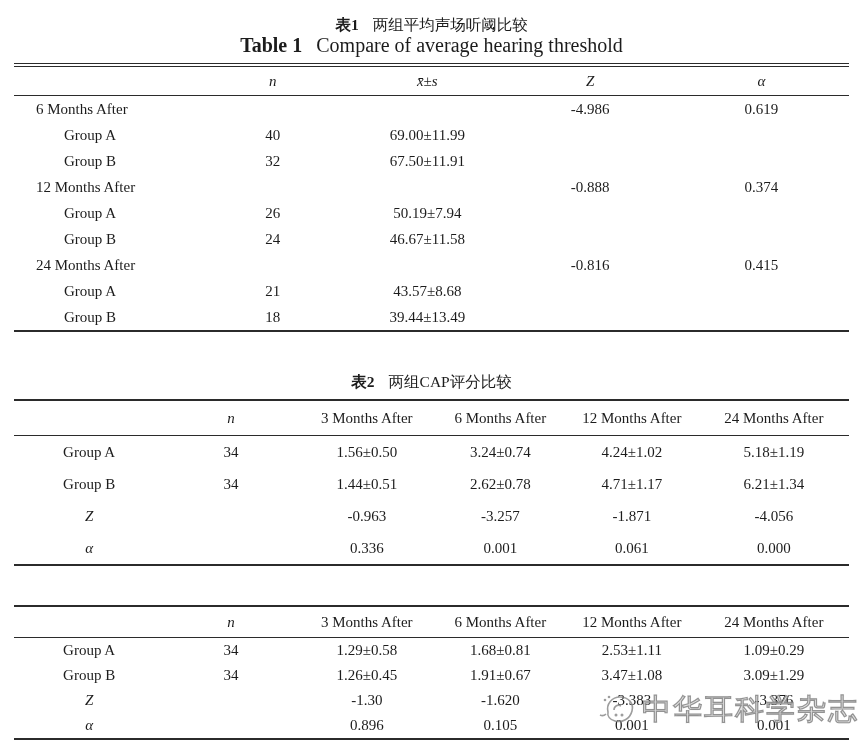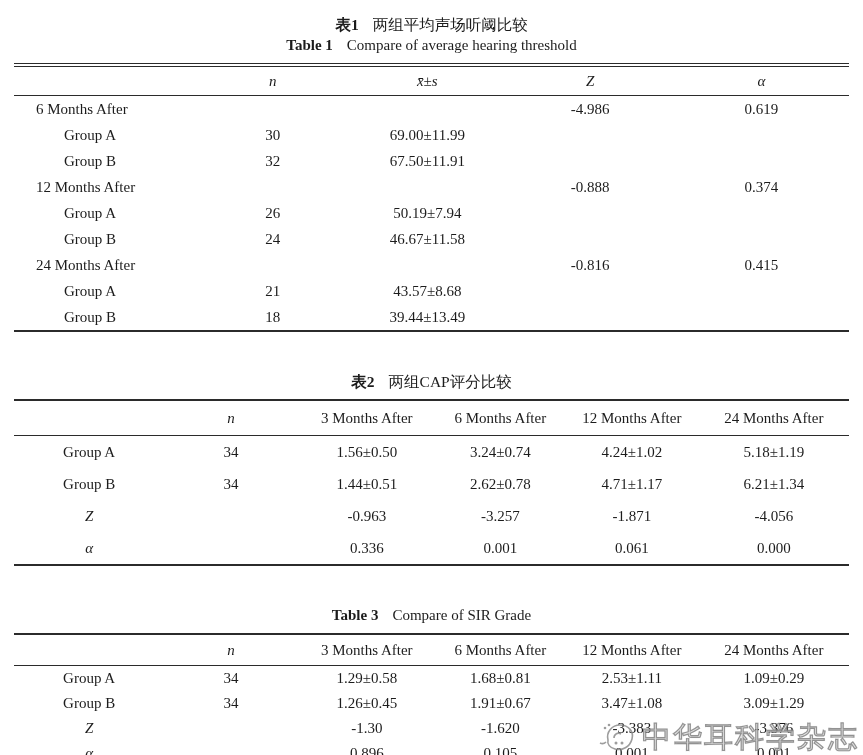--- a/index.html
+++ b/index.html
@@ -4,21 +4,21 @@
 <style>
   html,body{margin:0;padding:0;background:#ffffff;}
   body{
     width:863px;height:755px;position:relative;overflow:hidden;
     font-family:"Liberation Serif","DejaVu Serif",serif;
     color:#1c1c1c;
   }
   .page{padding:6px 14px 0 14px;position:relative;}
   .tbl-section{margin-top:39px;}
   .tbl-section:first-child{margin-top:8px;}
-  .title-line{text-align:center;line-height:21px;font-size:15px;white-space:nowrap;}
+  .title-line{text-align:center;line-height:21px;font-size:20px;white-space:nowrap;}
   .title-cn{font-size:15.5px;}
   .title-label{font-weight:bold;margin-right:14px;text-align:center;}
   table{
     width:100%;border-collapse:collapse;table-layout:fixed;
     margin-top:7px;
     border-bottom:2px solid #2b2b2b;
   }
   table.t1{border-top:4px double #2b2b2b;}
   table.t2,table.t3{border-top:2px solid #2b2b2b;}
   thead th{
@@ -88,21 +88,21 @@
       <tbody>
           <tr>
             <td class="label">6 Months After</td>
             <td></td>
             <td></td>
             <td>-4.986</td>
             <td>0.619</td>
           </tr>
           <tr>
             <td class="label indent">Group A</td>
-            <td>30</td>
+            <td>40</td>
             <td>69.00±11.99</td>
             <td></td>
             <td></td>
           </tr>
           <tr>
             <td class="label indent">Group B</td>
             <td>32</td>
             <td>67.50±11.91</td>
             <td></td>
             <td></td>
@@ -199,23 +199,20 @@
             <td>0.336</td>
             <td>0.001</td>
             <td>0.061</td>
             <td>0.000</td>
           </tr>
         </tbody>
     </table>
   </section>
 
   <section class="tbl-section">
-    <div class="title-line">
-      <span class="title-label">Table 3</span><span>Compare of SIR Grade</span>
-    </div>
     <table class="t3">
       <thead>
           <tr>
             <th></th>
             <th class="it">n</th>
             <th>3 Months After</th>
             <th>6 Months After</th>
             <th>12 Months After</th>
             <th>24 Months After</th>
           </tr>

